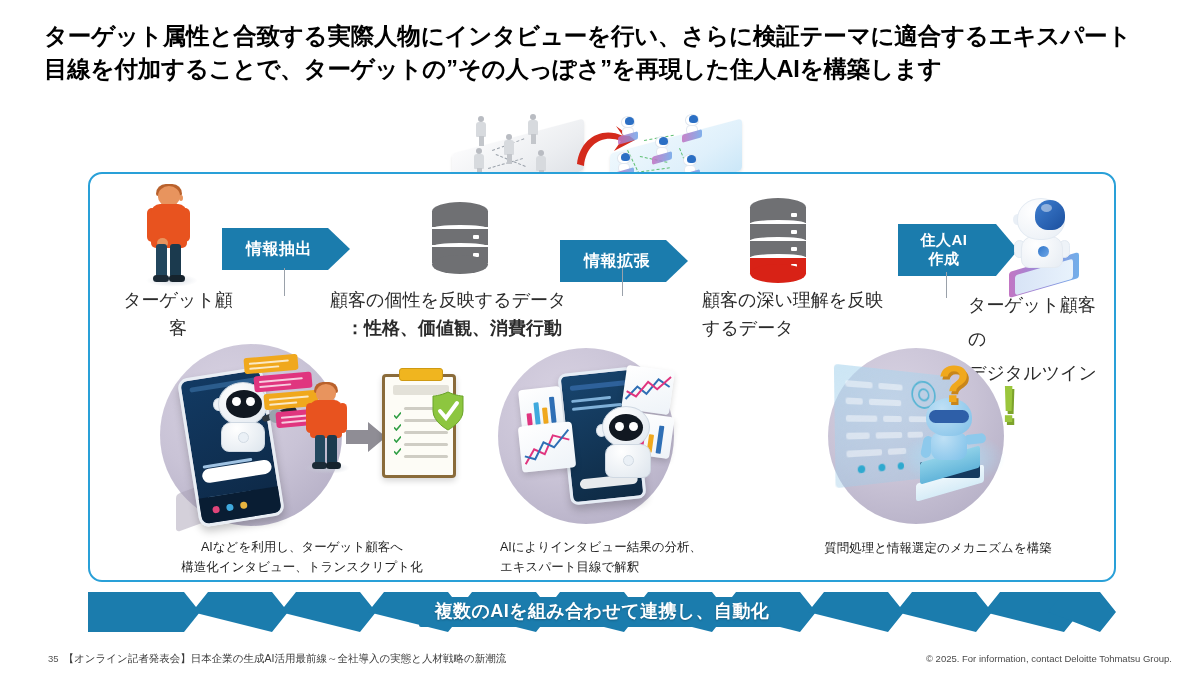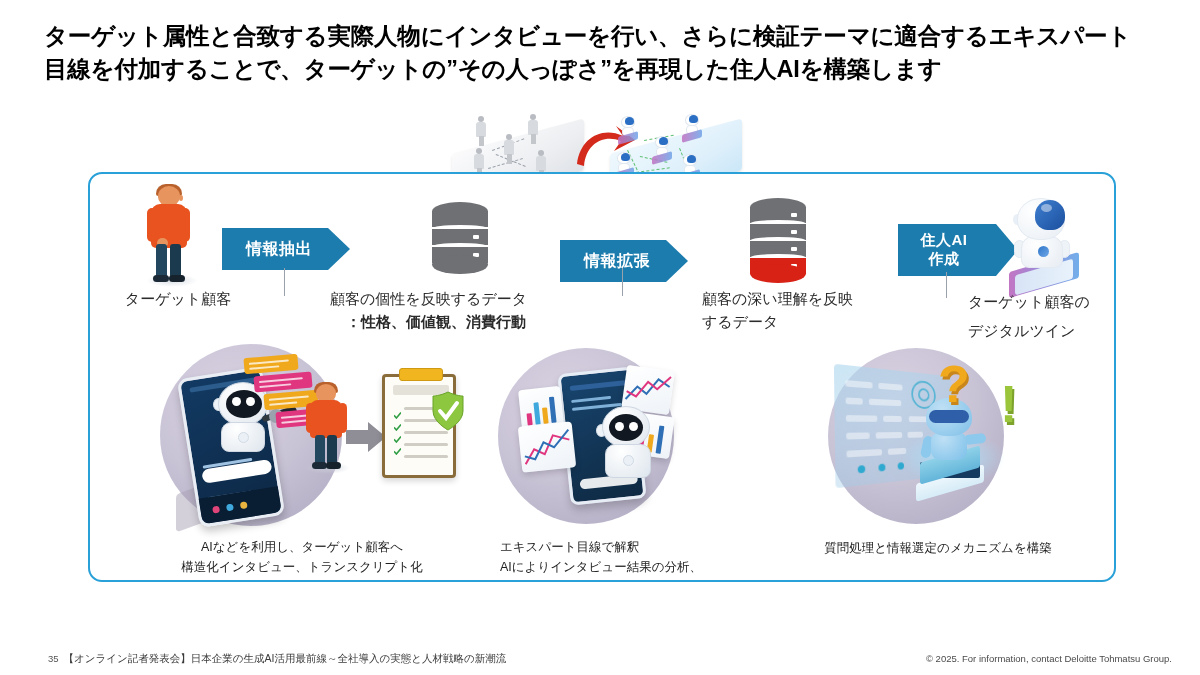--- a/index.html
+++ b/index.html
@@ -125,21 +125,21 @@
   .rb-armR{ position:absolute; left:64px; top:44px; width:11px; height:18px; border-radius:6px; background:#eef3f8; border:1px solid #e3eaf2;}
   .rb-plat{ position:absolute; left:14px; top:66px; width:70px; height:26px; transform: skewY(-16deg);
              background: linear-gradient(90deg,#bb66bd 0%, #8f7fd4 45%, #62a6e8 100%); border-radius:3px; opacity:.9;}
   .rb-plat2{position:absolute; left:20px; top:71px; width:58px; height:20px; transform: skewY(-16deg);
              background: linear-gradient(90deg,#d9e9f8,#eef6fd); border-radius:3px; opacity:.95;}
 
   
   .vline { position:absolute; width:1px; background:#9aa1aa; }
 
   
-  .cap { position:absolute; font-size:15px; color:#2b2b2b; line-height:1.55; }
+  .cap { position:absolute; font-size:18px; color:#2b2b2b; line-height:1.55; }
 
   
   .sphere {
     position:absolute; border-radius:50%;
     background: radial-gradient(circle at 38% 30%, #d8d2e2 0%, #c9c3d6 48%, #b9b3c9 78%, #b0aabf 100%);
   }
 
   .panel-caption { position:absolute; font-size:12.5px; color:#1f1f1f; line-height:1.6; text-align:center; }
 
   
@@ -595,22 +595,22 @@
     <div class="rbt-earL" style="left:0px; top:18px;"></div>
     <div class="rbt-head" style="width:48px; height:42px;"></div>
     <div class="rbt-face" style="left:13px; top:8px; width:34px; height:27px;"></div>
     <div class="rbt-eye" style="left:19px; top:16px;"></div>
     <div class="rbt-eye" style="left:33px; top:16px;"></div>
     <div class="rbt-body" style="top:38px; width:46px; height:34px;"></div>
     <div class="rbt-dot" style="left:27px; top:49px;"></div>
   </div>
 
   <div class="panel-caption" style="left:500px; top:537px; width:300px; text-align:left;">
+    <div>AIによりインタビュー結果の分析、</div>
     <div>エキスパート目線で解釈</div>
-    <div>AIによりインタビュー結果の分析、</div>
   </div>
 
   <div class="sphere" style="left:828px; top:348px; width:176px; height:176px;"></div>
 
   <div class="holo" style="left:836px; top:370px;">
     <div class="holo-ring" style="left:78px; top:8px;  width:30px; height:30px;"></div>
     <div class="holo-ring" style="left:86px; top:16px; width:14px; height:14px;"></div>
     <div class="holo-cell" style="left:10px; top:14px; width:26px; height:6px;"></div>
     <div class="holo-cell" style="left:42px; top:14px; width:26px; height:6px;"></div>
     <div class="holo-cell" style="left:10px; top:30px; width:16px; height:6px;"></div>
@@ -640,19 +640,36 @@
     <div class="rc-body"></div>
     <div class="rc-head"></div>
       <div class="rc-visor"></div>
   </div>
 
   <div class="qmark" style="left:938px; top:358px;">?</div>
   <div class="emark" style="left:1000px; top:378px;">!</div>
 
   <div class="panel-caption" style="left:788px; top:538px; width:300px;">質問処理と情報選定のメカニズムを構築</div>
 
+  <div class="banner">
+    <div class="chev first" style="left:0px;   width:112px;"></div>
+    <div class="chev" style="left:104px; width:96px;"></div>
+    <div class="chev" style="left:192px; width:96px;"></div>
+    <div class="chev" style="left:280px; width:96px;"></div>
+    <div class="chev" style="left:368px; width:96px;"></div>
+    <div class="chev" style="left:456px; width:96px;"></div>
+    <div class="chev" style="left:544px; width:96px;"></div>
+    <div class="chev" style="left:632px; width:96px;"></div>
+    <div class="chev" style="left:720px; width:96px;"></div>
+    <div class="chev" style="left:808px; width:96px;"></div>
+    <div class="chev" style="left:896px; width:96px;"></div>
+    <div class="chev" style="left:960px; width:68px;"></div>
+    <div class="banner-text">
+      <span>複数のAIを組み合わせて連携し、自動化</span>
+    </div>
+  </div>
 
   <div class="footer-left">
     <span class="pg">35</span><span>【オンライン記者発表会】日本企業の生成AI活用最前線～全社導入の実態と人材戦略の新潮流</span>
   </div>
   <div class="footer-right">© 2025. For information, contact Deloitte Tohmatsu Group.</div>
 
 </div>
 
 </body></html>

